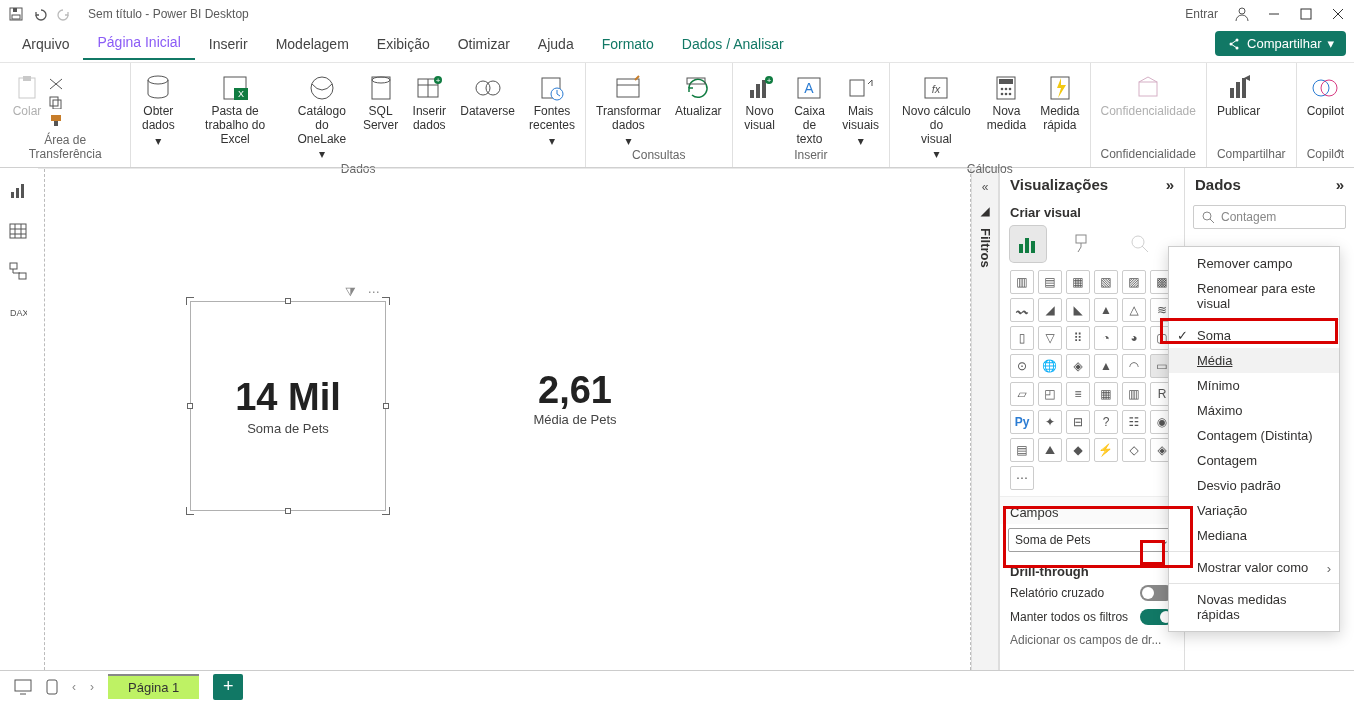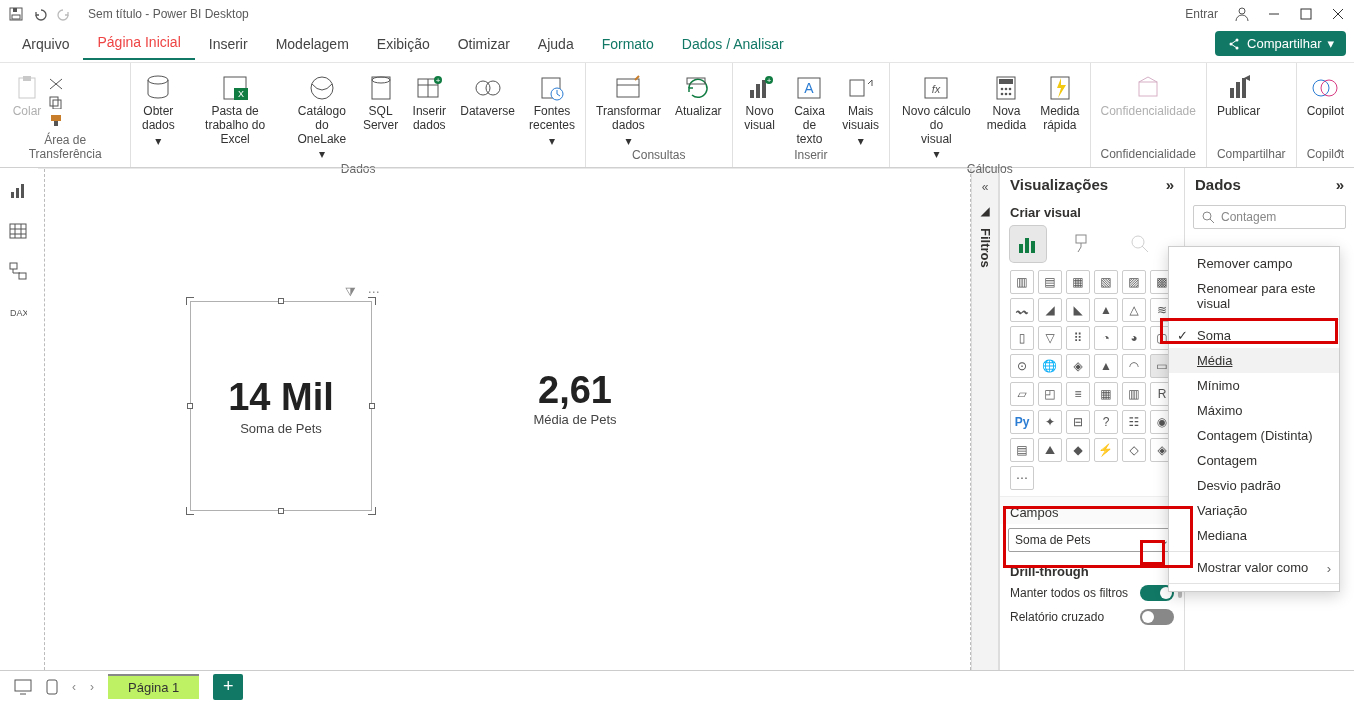--- a/index.html
+++ b/index.html
@@ -10,21 +10,21 @@
 .titlebar .left { display: flex; align-items: center; gap: 8px; }
 .titlebar .qat-icon { width: 16px; height: 16px; display:flex; align-items:center; justify-content:center; color:#4a4a4a; }
 .titlebar .title { margin-left: 8px; }
 .titlebar .right { margin-left: auto; display:flex; align-items:center; gap:16px; }
 .titlebar .winbtn { width:16px; height:16px; display:flex; align-items:center; justify-content:center; color:#333; }
 
 
 .menubar { height: 34px; display:flex; align-items:flex-end; padding: 0 8px 2px 8px; gap: 0; }
 .menuitem { padding: 6px 14px 8px 14px; font-size: 14px; color:#444; cursor:pointer; }
 .menuitem.arquivo { color:#444; }
-.menuitem.active { color:#ef4444; border-bottom: 2px solid #117865; }
+.menuitem.active { color:#8b5cf6; border-bottom: 2px solid #117865; }
 .menuitem.accent { color:#117865; }
 .menubar .spacer { flex:1; }
 .sharebtn { background:#117865; color:#fff; padding: 5px 12px; border-radius:4px; font-size:13px; display:flex; align-items:center; gap:6px; margin-bottom:4px;}
 
 
 .ribbon { height: 106px; border-bottom:1px solid #d0d0d0; border-top:1px solid #e5e5e5; display:flex; position:relative; }
 .ribgroup { display:flex; flex-direction:column; justify-content:space-between; border-right:1px solid #e0e0e0; padding: 4px 10px 4px 10px; }
 .ribgroup .btns { display:flex; gap: 14px; flex:1; align-items:flex-start; padding-top:6px;}
 .ribgroup .btns .btn { display:flex; flex-direction:column; align-items:center; text-align:center; font-size:12px; color:#333; gap:2px; line-height:1.15; }
 .ribgroup .btns .btn .icon { width:34px; height:30px; display:flex; align-items:center; justify-content:center; }
@@ -36,21 +36,21 @@
 
 .main { display:flex; height: calc(702px - 28px - 34px - 106px - 32px); }
 .leftrail { width: 38px; display:flex; flex-direction:column; align-items:center; gap:20px; padding-top:14px; }
 .leftrail .ricon { width:20px; height:20px; color:#444; }
 
 .canvas { flex:1; position:relative; border-top:1px solid #e8e8e8; }
 .canvas-frame { position:absolute; left:6px; top:0; right:0; bottom:0; border-left:1px dashed #bbb; border-right:1px dashed #bbb; }
 .canvas-inner { position:relative; width:100%; height:100%; }
 
 .sel-toolbar { position:absolute; top:116px; left:300px; display:flex; gap:12px; color:#888; }
-.visual-sel { position:absolute; top:132px; left:145px; width:182px; height:210px; border:1px solid #b0b0b0; display:flex; flex-direction:column; align-items:center; justify-content:center; }
+.visual-sel { position:absolute; top:132px; left:145px; width:196px; height:210px; border:1px solid #b0b0b0; display:flex; flex-direction:column; align-items:center; justify-content:center; }
 .visual-sel .corner { position:absolute; width:8px; height:8px; border:1px solid #666; }
 .visual-sel .bignum { font-size:38px; font-weight:600; color:#222; }
 .visual-sel .caption { font-size:13px; color:#444; margin-top:2px;}
 .visual-sel .mid { position:absolute; width:6px; height:6px; background:#fff; border:1px solid #666; }
 .visual-sel .midtop{top:-4px; left:50%; transform:translateX(-50%);} .visual-sel .midbot{bottom:-4px; left:50%; transform:translateX(-50%);} .visual-sel .midleft{left:-4px; top:50%; transform:translateY(-50%);} .visual-sel .midright{right:-4px; top:50%; transform:translateY(-50%);}
 
 .visual2 { position:absolute; top:200px; left:430px; width:200px; display:flex; flex-direction:column; align-items:center;justify-content:center; }
 .visual2 .bignum { font-size:38px; font-weight:600; color:#222;}
 .visual2 .caption { font-size:13px; color:#444;}
 
@@ -596,31 +596,32 @@
       </div>
 
       <div class="sectiontitle">Campos</div>
       <div class="fieldwell">
         <span>Soma de Pets</span>
         <span class="dd">⌄</span>
       </div>
 
       <div class="drilltitle">Drill-through</div>
       <div class="drillrow">
+          <span>Relatório cruzado</span>
+          <span class="toggle">
+            <span class="knob"></span>
+          </span>
+        </div>
+      <div class="drillrow">
           <span>Manter todos os filtros</span>
           <span class="toggle on">
             <span class="knob"></span>
           </span>
         </div>
-      <div class="drillrow">
-          <span>Relatório cruzado</span>
-          <span class="toggle">
-            <span class="knob"></span>
-          </span>
-        </div>
+      <div class="placeholder">Adicionar os campos de dr...</div>
       <div class="scrollind"></div>
     </div>
 
     <div class="pane" style="width:170px;">
       <div class="paneheader">
           <span>Dados</span>
           <span>»</span>
         </div>
       <div class="searchbox">
         <span>
@@ -662,17 +663,18 @@
   <div class="ci">Mínimo</div>
   <div class="ci">Máximo</div>
   <div class="ci">Contagem (Distinta)</div>
   <div class="ci">Contagem</div>
   <div class="ci">Desvio padrão</div>
   <div class="ci">Variação</div>
   <div class="ci">Mediana</div>
   <hr>
   <div class="ci"><span>Mostrar valor como</span><span class="sub">›</span></div>
   <hr>
+  <div class="ci">Novas medidas rápidas</div>
 </div>
 
 <div class="redbox" style="top:506px; left:1003px; width:190px; height:62px;"></div>
 <div class="redbox" style="top:540px; left:1140px; width:25px; height:25px;"></div>
 <div class="redbox" style="top:318px; left:1160px; width:178px; height:26px;"></div>
 
 </body></html>

